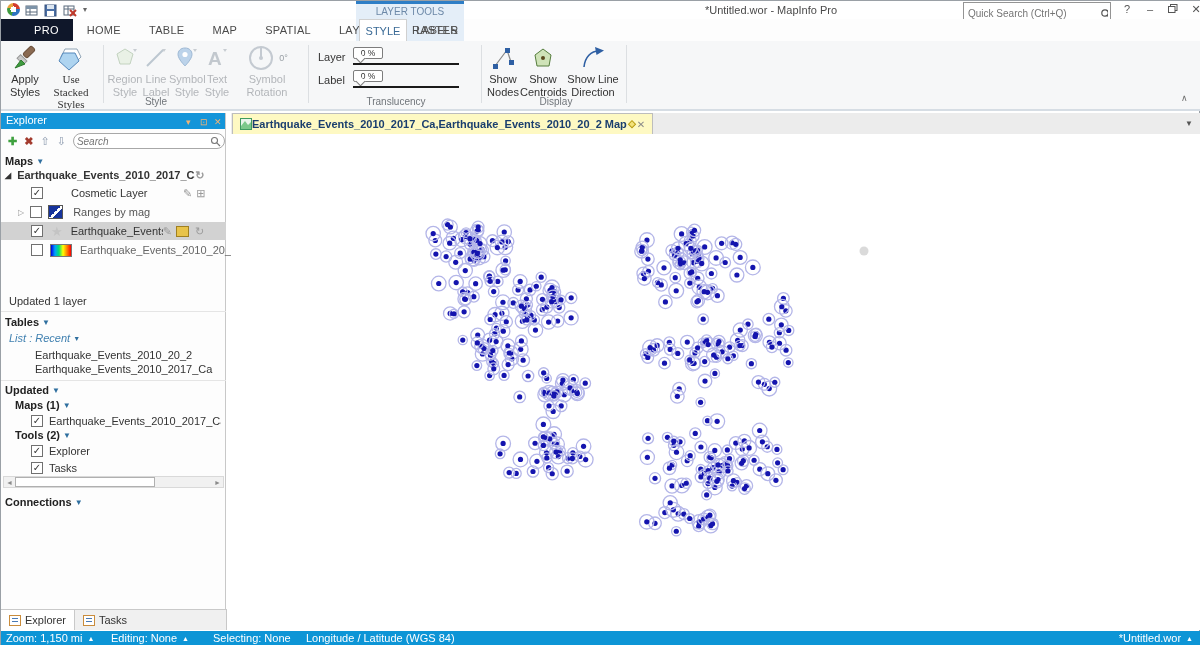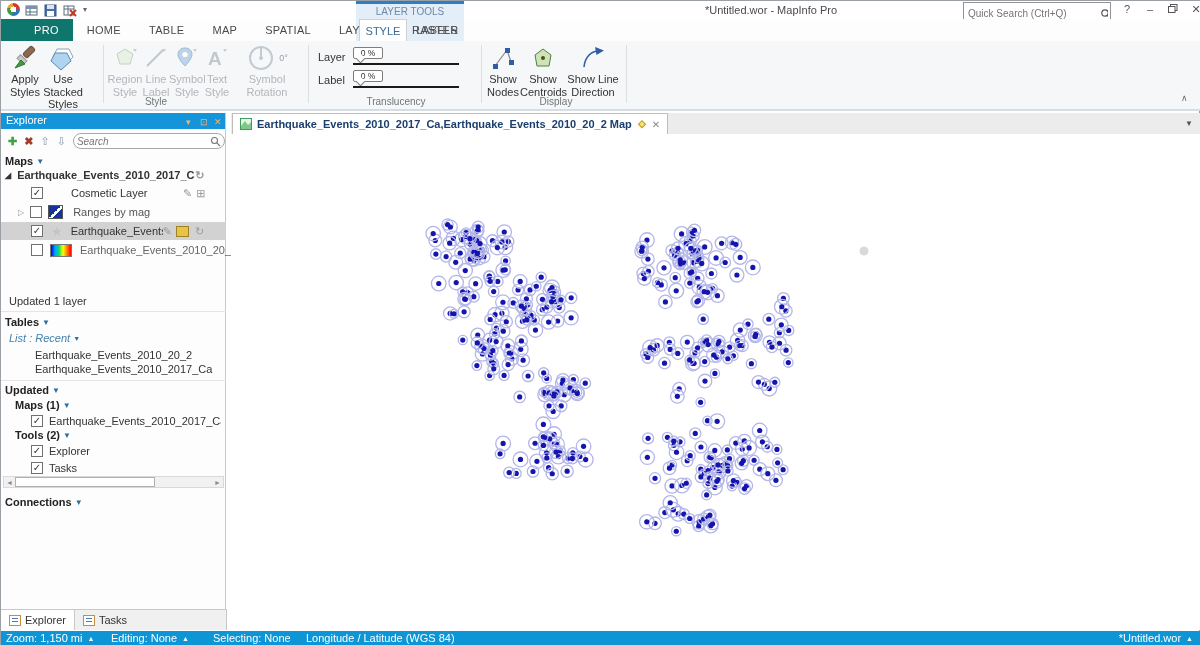--- a/index.html
+++ b/index.html
@@ -20,21 +20,21 @@
   #quick-search { position:absolute; left:962px; top:1px; width:148px; height:23px; border:1px solid #949494;
                   background:#fff; display:flex; align-items:center; padding:0 2px 0 4px; }
   #quick-search input { border:none; outline:none; flex:1; font-size:10px; color:#888; font-family:"Liberation Sans",sans-serif; background:transparent; }
   .winbtn { position:absolute; top:0; width:22px; height:16px; text-align:center; font-size:11px; color:#555; line-height:16px; }
 
   
   #tabrow { position:absolute; left:0; top:18px; width:1200px; height:22px; background:#fdfdfd; }
   #ctx-tab-bg { position:absolute; left:355px; top:0; width:108px; height:22px; background:#e4eef8; }
   #ribbon-tab-strip { position:absolute; left:0; top:0; display:flex; height:22px; }
   .rtab { padding:0 14px; font-size:11px; color:#4a4a4a; line-height:22px; letter-spacing:.3px; }
-  .rtab.active { background:#0f766e; color:#fff;padding-left:33px; }
+  .rtab.active { background:#0f172a; color:#fff;padding-left:33px; }
   .ctab { position:absolute; top:0; height:22px; line-height:22px; font-size:11px; text-align:center; }
   #ctab-style { left:358px; width:48px; background:#fff; border:1px solid #d0d0d0; border-bottom:none; color:#3a6a96; }
   #ctab-labels { left:410px; width:52px; color:#555; }
 
   
   #ribbon { position:absolute; left:0; top:40px; width:1200px; height:70px; background:#f6f7f8; border-bottom:2px solid #d6dde4; }
   .rsep { position:absolute; top:4px; height:58px; width:1px; background:#dcdfe2; }
   .rgroup-label { position:absolute; top:55px; font-size:10px; color:#70757a; text-align:center; }
   .bigbtn { position:absolute; top:2px; width:46px; text-align:center; }
   .bigbtn .ic { height:30px; display:flex; align-items:center; justify-content:center; }
@@ -81,22 +81,22 @@
   #panel-tabs { position:absolute; left:0; top:608px; width:226px; height:21px; background:#f0f0f0;
                 border-top:1px solid #c9c9c9; border-right:1px solid #c8c8c8; display:flex; }
   .ptab { display:flex; align-items:center; gap:4px; padding:0 8px; font-size:11px; color:#333; }
   .ptab.active { background:#fff; border-right:1px solid #c9c9c9; }
   .ptab-ico { width:12px; height:11px; border:1px solid #c98c3c; background:#fff; position:relative; flex:none; }
   .ptab-ico:before { content:""; position:absolute; left:2px; top:2px; width:6px; height:1.5px; background:#4a7ab5; box-shadow:0 3px 0 #4a7ab5; }
 
   
   #map-pane { position:absolute; left:230px; top:112px; width:970px; height:517px; }
   #map-tabbar { position:absolute; left:0; top:0; width:970px; height:21px; background:#ececec; }
-  #map-tab { position:absolute; left:1px; top:0; height:21px; background:#ffffff; border:1px solid #bdbdbd; border-bottom:none;
-             display:flex; align-items:center; gap:5px; padding:0 7px; }
+  #map-tab { position:absolute; left:1px; top:0; height:21px; background:#fef9c3; border:1px solid #bdbdbd; border-bottom:none;
+             display:flex; align-items:center; padding:0 7px; }
   #map-tab-title { font-size:11px; font-weight:bold; color:#1a3e6e; white-space:nowrap; }
   #map-tabbar-drop { position:absolute; right:8px; top:6px; font-size:8px; color:#555; }
   #map-canvas { position:absolute; left:0; top:21px; width:970px; height:496px; background:#fff; }
 
   
   #statusbar { position:absolute; left:0; top:630px; width:1200px; height:15px; background:#0d95d6; color:#fff;
                font-size:11px; line-height:15px; }
   .sb-item { position:absolute; top:0; white-space:nowrap; }
   .sb-tri { font-size:7px; vertical-align:1px; margin-left:5px; }
 </style>
@@ -177,21 +177,21 @@
     <div class="bigbtn" style="left:1px;">
       <div class="ic">
           <svg width="26" height="26">
         <rect x="14" y="1" width="6" height="12" rx="2" transform="rotate(45 17 7)" fill="#8a6a52" stroke="#6b4f3a"></rect>
         <rect x="6" y="12" width="9" height="5" transform="rotate(45 10 14)" fill="#c9c9c9" stroke="#999"></rect>
         <path d="M3,23 L9,15 L13,19 Z" fill="#3f9b3f" stroke="#2d7a2d"></path>
           </svg>
         </div>
       <div class="lbl">Apply Styles</div>
     </div>
-    <div class="bigbtn" style="left:36px; width:52px;">
+    <div class="bigbtn" style="left:44px; width:52px;font-family:Liberation Serif, serif;">
       <div class="ic">
           <svg width="28" height="26">
         <path d="M8,4 L20,4 L24,12 L14,22 L4,12 Z" fill="#fff" stroke="#8fa3b5"></path>
         <path d="M6,8 L18,8 L22,16 L12,25 L2,16 Z" fill="#aed4f0" stroke="#5588bb"></path>
           </svg>
         </div>
       <div class="lbl">Use Stacked Styles</div>
     </div>
     <div class="rsep" style="left:102px;"></div>
 

